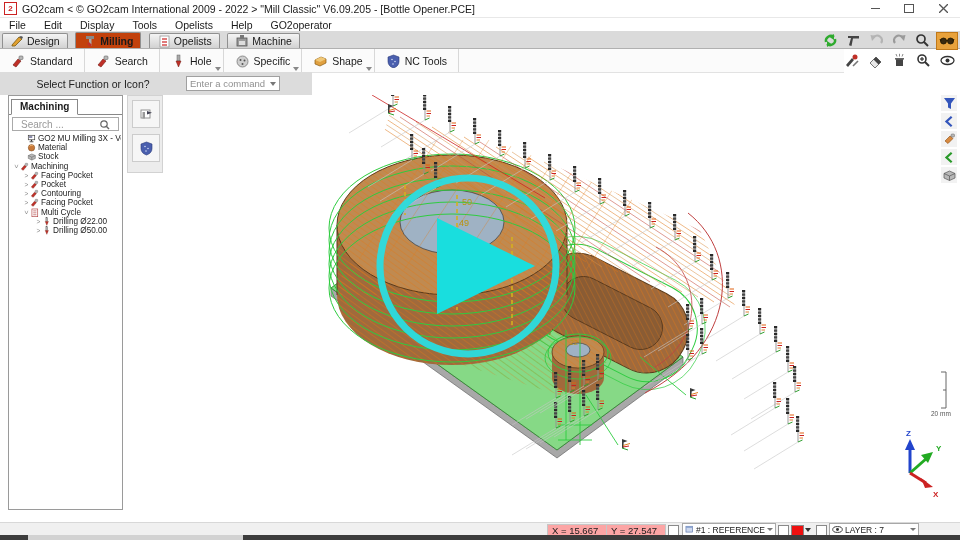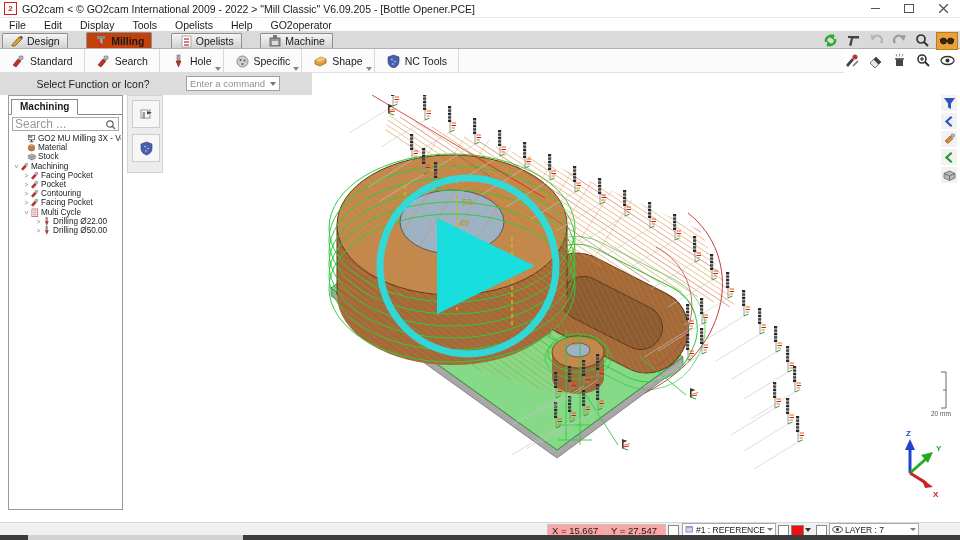--- a/index.html
+++ b/index.html
@@ -15,21 +15,21 @@
   .wincontrols{position:absolute;right:0;top:0;height:17px;display:flex}
   .winbtn{width:34px;height:17px;display:flex;align-items:center;justify-content:center}
   .minglyph{width:9px;height:1.5px;background:#555}
   .maxglyph{width:8px;height:7px;border:1.2px solid #555}
   
   .menubar{top:18px;left:0;width:960px;height:14px;background:#fff;display:flex;align-items:center;
            font-size:10.5px}
   .menubar span{padding:0 9px}
   
   .tabrow{top:31px;left:0;width:960px;height:17px;background:#dadada;border-bottom:1px solid #b0b0b0}
-  .tab{display:inline-flex;align-items:center;gap:3px;height:15px;margin:2px 12px 0 2px;padding:0 7px;
+  .tab{display:inline-flex;align-items:center;gap:3px;height:15px;margin:2px 1px 0 2px;padding:0 7px;
        font-size:10.5px;background:linear-gradient(#f4f4f4,#d2d2d2);border:1px solid #909090;
        border-bottom:none;border-radius:2px 2px 0 0;vertical-align:top;box-sizing:border-box}
   .tab.active{background:#c2410c;font-weight:bold;height:16px;margin-top:1px}
   .ic{display:inline-block;vertical-align:middle}
   
   .btnrow{top:49px;left:0;width:844px;height:23px;background:#fbfbfb;border-bottom:1px solid #e2e2e2;
           display:flex;align-items:stretch}
   .rbtn{display:flex;align-items:center;gap:5px;padding:0 11px;font-size:10.5px;position:relative;
         border-right:1px solid #d8d8d8}
   .rbtn .dd{position:absolute;right:2px;bottom:1px;width:0;height:0;border-left:3px solid transparent;
@@ -47,21 +47,21 @@
          font-size:9.5px;color:#909090;padding:0 3px;box-sizing:border-box}
   .combo .caret{margin-left:auto;width:0;height:0;border-left:3.5px solid transparent;
          border-right:3.5px solid transparent;border-top:4px solid #777}
   
   .panel{top:95px;left:8px;width:115px;height:415px;background:#fff;border:1px solid #9a9a9a;
          box-sizing:border-box}
   .ptab{display:inline-block;margin:2px 0 0 2px;padding:1px 8px 2px;border:1px solid #888;
         border-bottom:1px solid #fff;font-size:10px;font-weight:bold;background:#fff;position:relative;z-index:2}
   .ptabline{position:absolute;left:0;right:0;top:18px;border-bottom:1px solid #888}
   .search{position:absolute;left:3px;right:3px;top:21px;height:12px;border:1px solid #aaa;background:#fff;
-          display:flex;align-items:center;font-size:12px;color:#999;padding:0 2px}
+          display:flex;align-items:center;font-size:10px;color:#999;padding:0 8px}
   .tree{position:absolute;left:2px;right:1px;top:38px;bottom:2px;overflow:hidden;font-size:8.2px;color:#222}
   .trow{display:flex;align-items:center;height:9.2px;white-space:nowrap}
   .chev{width:7px;font-size:6.5px;color:#888;text-align:center;flex:none}
   .chev.open{transform:rotate(90deg)}
   .ticon{flex:none;margin-right:2px}
   
   .toolstrip{top:95px;left:127px;width:36px;height:78px;background:#ececec;border:1px solid #d2d2d2;box-sizing:border-box}
   .tsbtn{position:absolute;left:4px;width:26px;height:26px;background:#f6f6f6;border:1px solid #cccccc;
          display:flex;align-items:center;justify-content:center}
   

